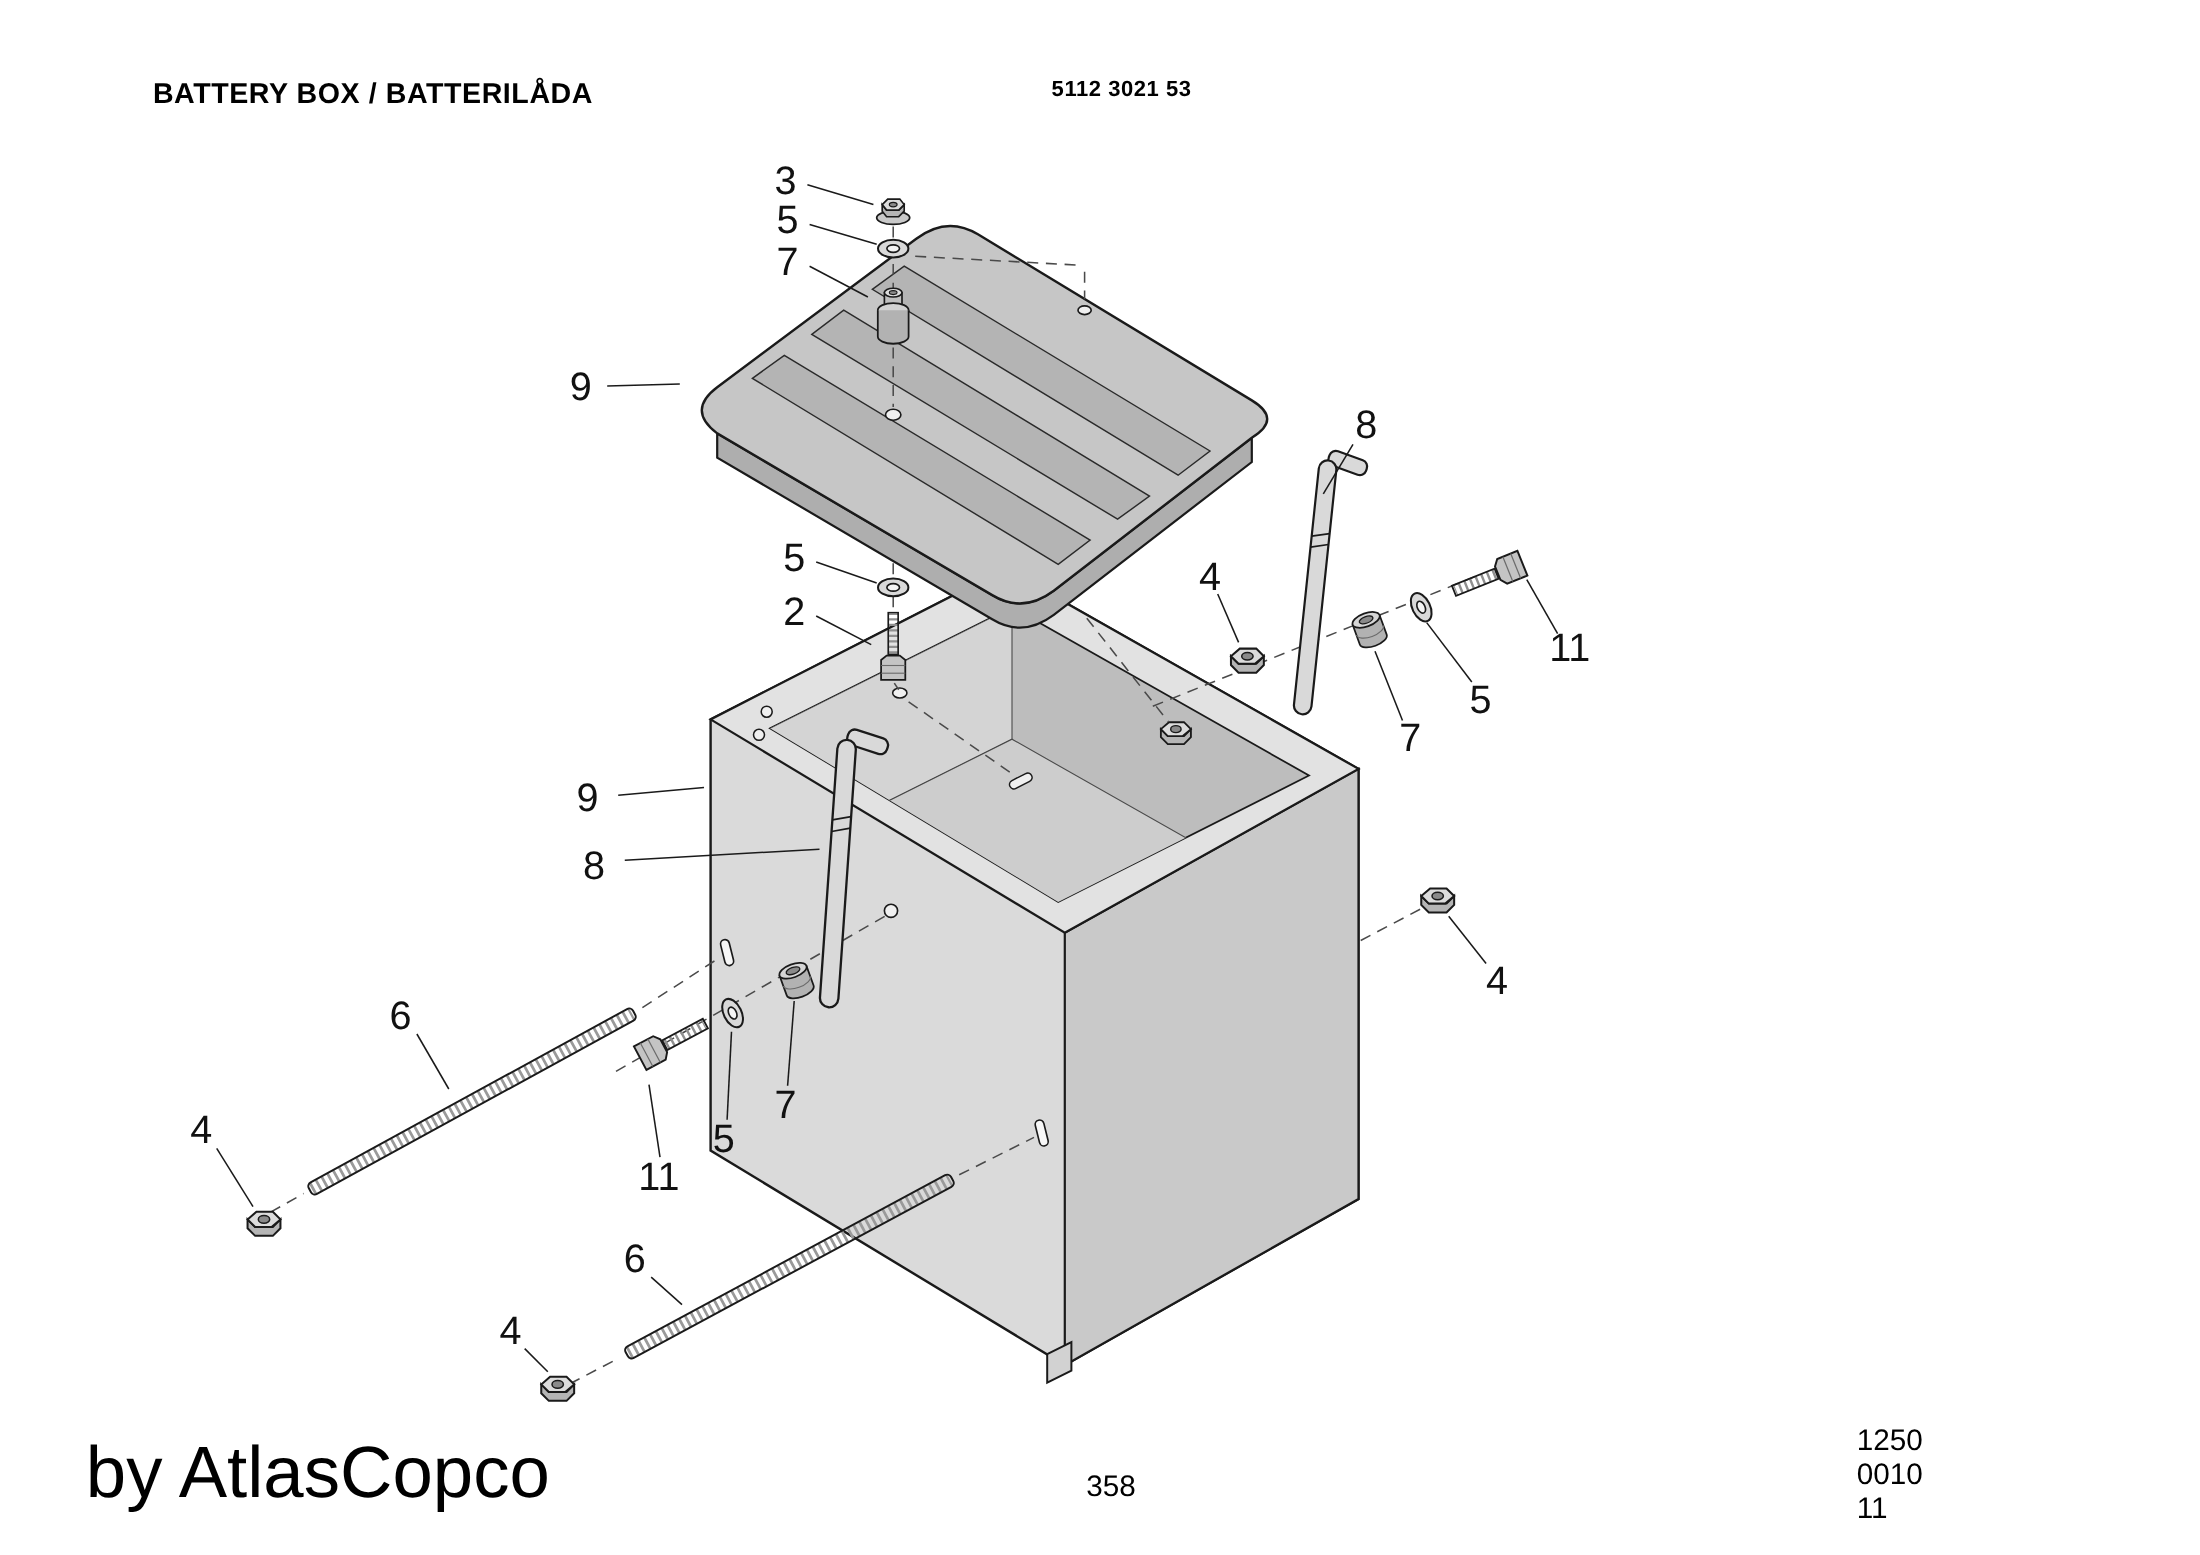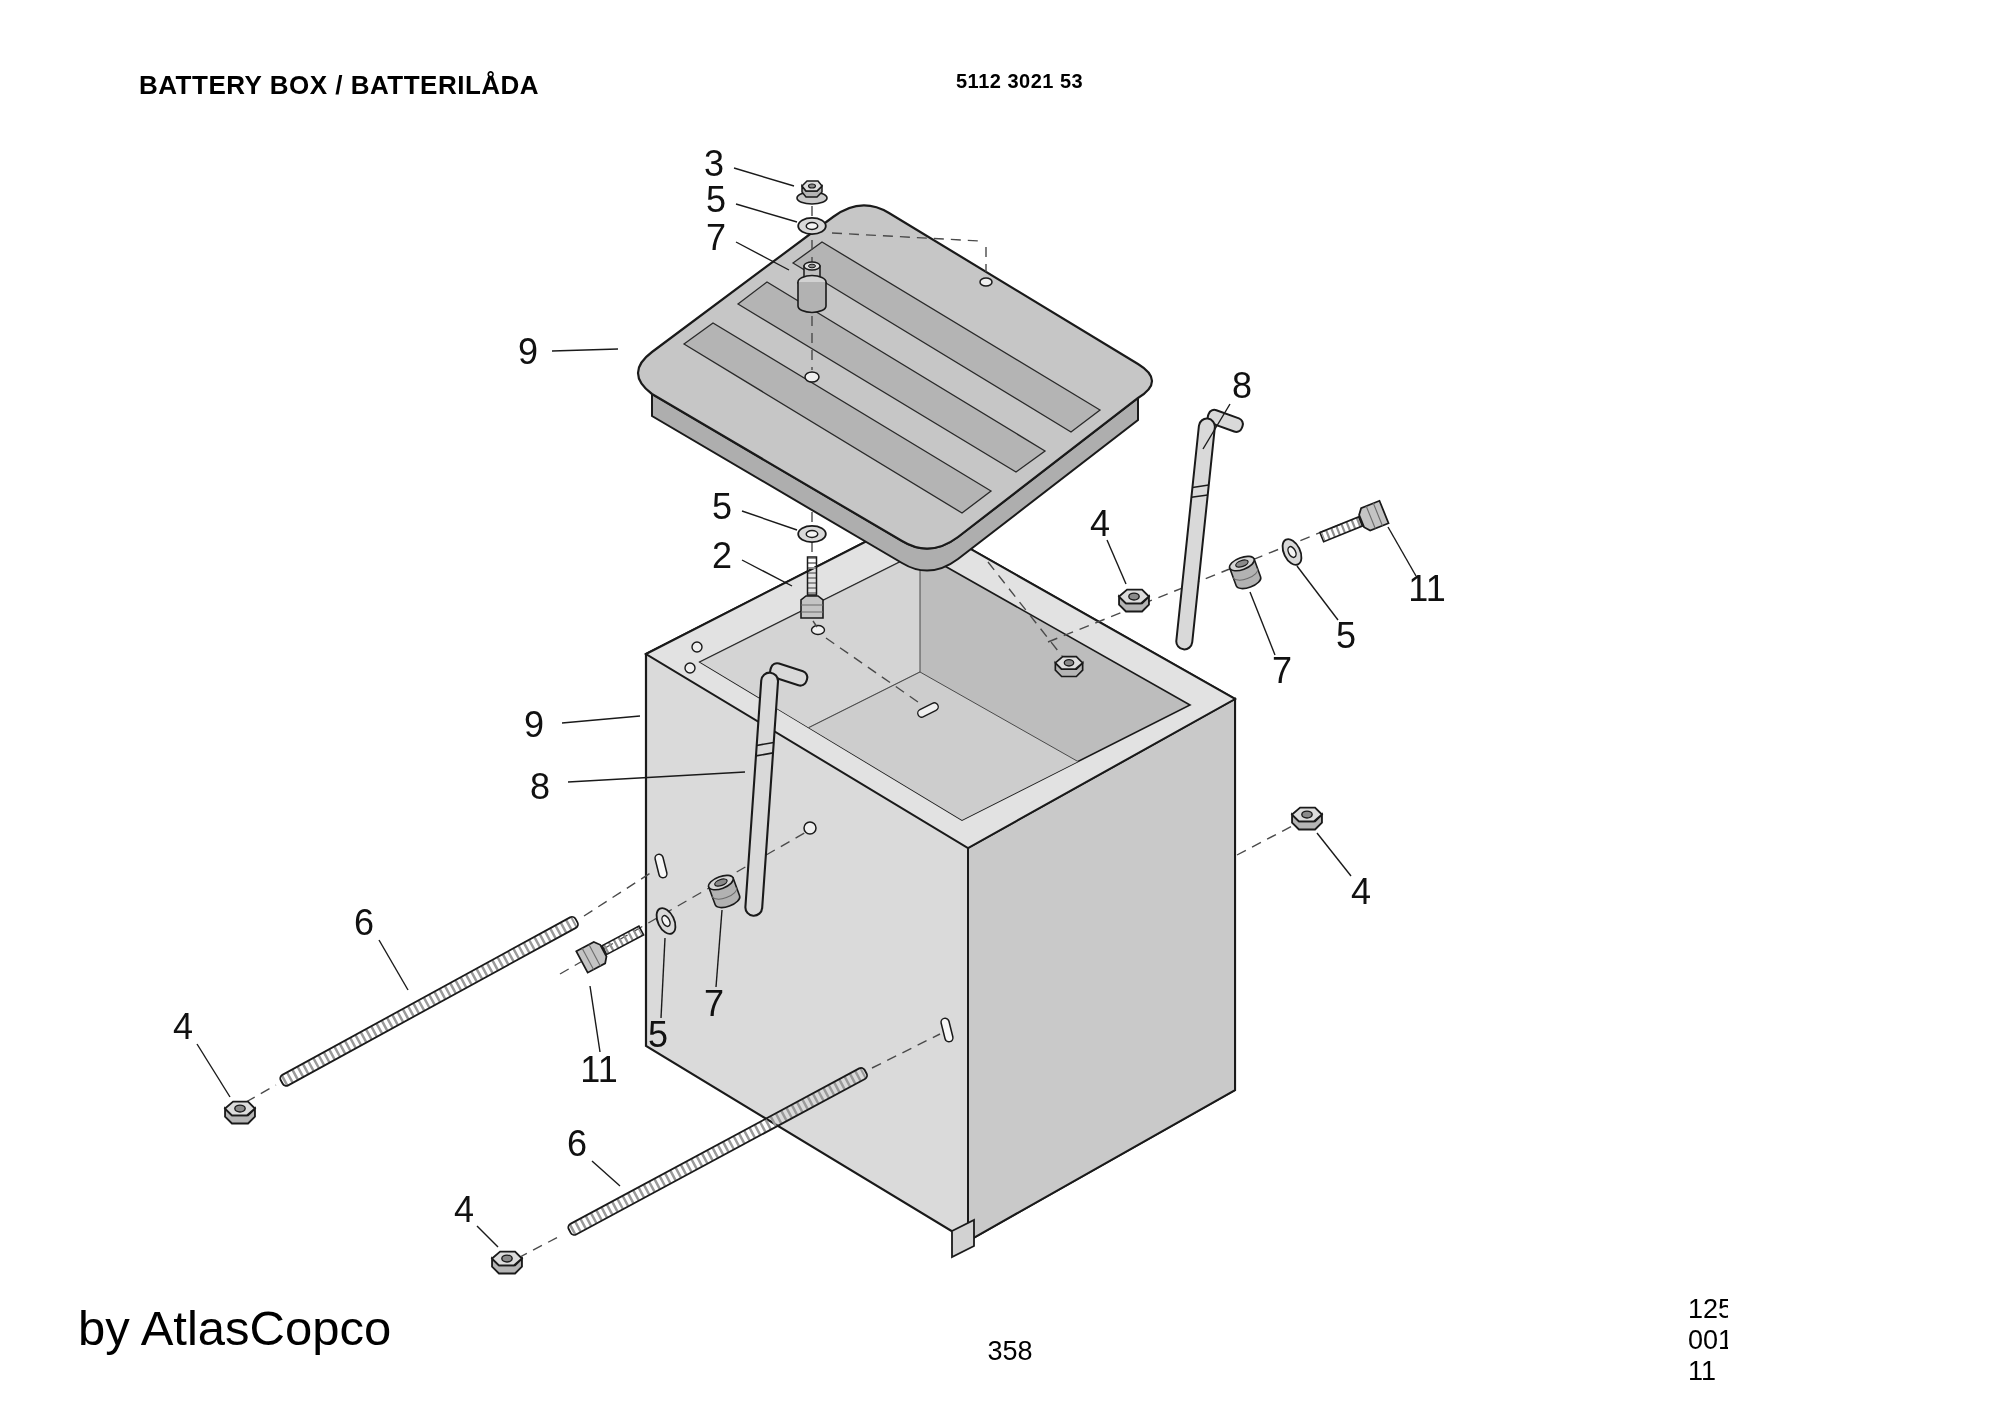--- a/index.html
+++ b/index.html
@@ -1,23 +1,23 @@
 <!DOCTYPE html>
 <html><head>
 <meta charset="utf-8">
 <style>
   html,body{margin:0;padding:0;background:#fff;}
   .page{position:relative;width:1728px;height:1414px;background:#c4b5fd;overflow:hidden;
-        font-family:"Liberation Sans", sans-serif;color:#000;}
+        font-family:"Liberation Sans", sans-serif;color:#000;padding-left:32px;}
   .diagram-svg{position:absolute;left:0;top:0;width:2000px;height:1414px;}
   .hdr-title{position:absolute;left:139px;top:70px;font-size:26px;font-weight:bold;letter-spacing:.5px;}
   .hdr-part{position:absolute;left:956px;top:70px;font-size:20px;font-weight:bold;letter-spacing:.5px;}
   .callout{position:absolute;transform:translate(-50%,-50%);font-size:36px;color:#111;
            line-height:1;white-space:nowrap;}
-  .brand{position:absolute;left:78px;top:1300px;font-size:49px;color:#000;}
+  .brand{position:absolute;left:78px;top:1300px;font-size:66px;color:#000;}
   .page-num{position:absolute;left:960px;top:1336px;width:100px;text-align:center;font-size:27px;}
   .doc-num{position:absolute;left:1688px;top:1294px;font-size:27px;}
 </style>
 </head>
 <body>
 
 <div class="page">
 
   <svg class="diagram-svg" viewBox="0 0 2000 1414" xmlns="http://www.w3.org/2000/svg">
     <defs>

